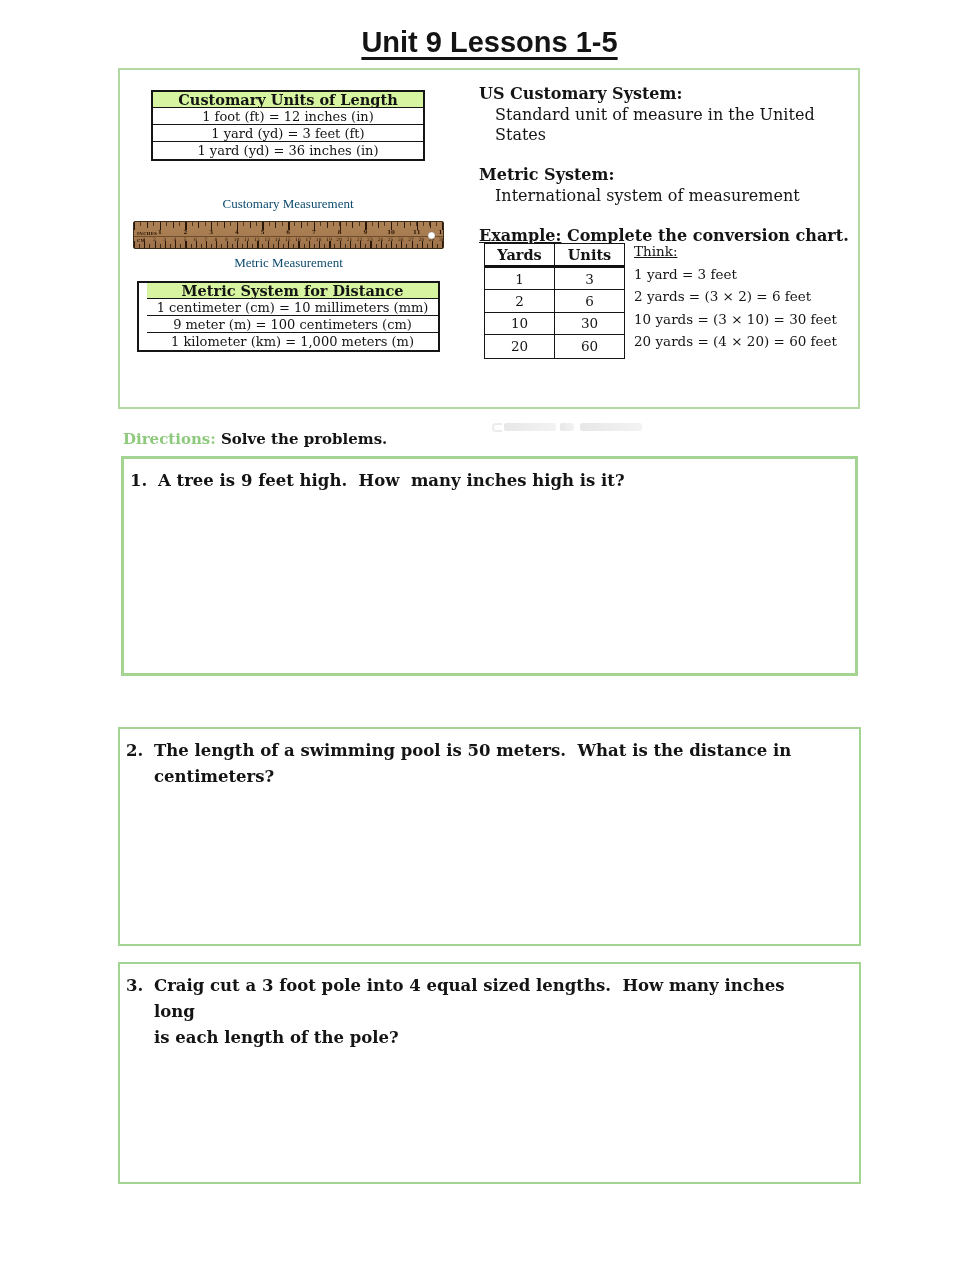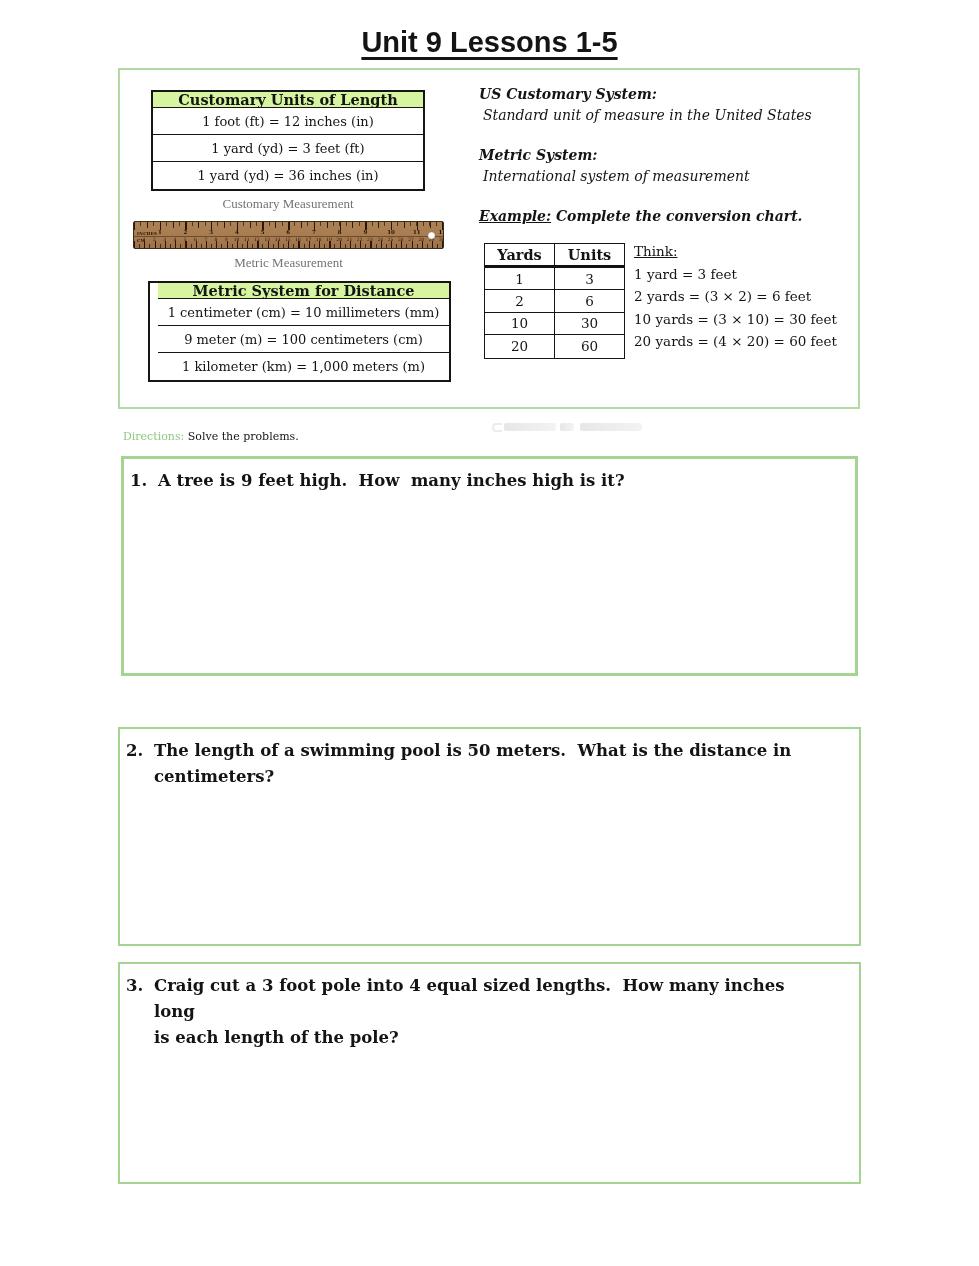--- a/index.html
+++ b/index.html
@@ -16,29 +16,29 @@
   .page{position:relative;width:979px;height:1266px;background:#fff;overflow:hidden;}
 
   .page-title{position:absolute;top:26px;left:0;width:100%;text-align:center;
     font-family:"Liberation Sans",sans-serif;font-weight:bold;font-size:29px;}
   .page-title span{text-decoration:underline;text-decoration-thickness:3px;text-underline-offset:5px;}
 
   .ref-box{position:absolute;left:118px;top:68px;width:742px;height:341px;border:2px solid var(--box-border);background:#fff;}
 
   
   .dtable{position:absolute;border:2px solid #151515;background:#fff;}
-  .t-row{display:flex;align-items:center;justify-content:center;height:27px;border-bottom:1.5px solid #151515;
+  .t-row{display:flex;align-items:center;justify-content:center;height:17px;border-bottom:1.5px solid #151515;
     font-size:13px;text-align:center;}
   .t-row:last-child{border-bottom:none;}
   .t-head{background:var(--header-green);font-weight:bold;font-size:14.5px;height:16px;}
 
   .customary-table{left:31px;top:20px;width:274px;}
-  .metric-table{left:28px;top:211px;width:303px;padding-left:8px;}
-
-  .caption{position:absolute;text-align:center;font-family:"Liberation Serif",serif;font-size:13px;color:#737373;}
+  .metric-table{left:17px;top:211px;width:303px;padding-left:8px;}
+
+  .caption{position:absolute;text-align:center;font-family:"Liberation Serif",serif;font-size:13px;color:#0c4a6e;}
   .caption-customary{left:31px;top:126px;width:274px;}
   .caption-metric{left:13px;top:185px;width:311px;}
 
   
   .ruler{position:absolute;left:13px;top:151px;width:311px;height:28px;border:1.5px solid #3a2a18;border-radius:2px;
     background:linear-gradient(180deg,#ad8156 0%,var(--ruler-wood) 55%,#9c714a 100%);overflow:hidden;}
   .tick{position:absolute;left:0;right:0;}
   .tick-in-major{top:0;height:8px;background:repeating-linear-gradient(90deg,#2b1708 0 1.3px,transparent 1.3px 25.7px);}
   .tick-in-half{top:0;height:5.5px;background:repeating-linear-gradient(90deg,rgba(43,23,8,.9) 0 1px,transparent 1px 12.85px);}
   .tick-in-quarter{top:0;height:3.5px;background:repeating-linear-gradient(90deg,rgba(43,23,8,.7) 0 1px,transparent 1px 6.42px);}
@@ -49,39 +49,39 @@
   .inch-numbers span{flex:0 0 25.7px;text-align:center;font-size:5.5px;font-weight:bold;color:#241204;line-height:7px;}
   .cm-numbers{position:absolute;bottom:6.5px;left:5px;right:0;display:flex;}
   .cm-numbers span{flex:0 0 10.28px;text-align:center;font-size:4.5px;color:#241204;line-height:5px;}
   .ruler-label{position:absolute;font-size:4px;font-weight:bold;color:#241204;letter-spacing:.3px;}
   .label-inches{left:3px;top:9px;}
   .label-cm{left:3px;top:15.5px;}
   .ruler-hole{position:absolute;right:8px;top:10px;width:7px;height:7px;border-radius:50%;background:#fff;
     box-shadow:0 0 1px rgba(0,0,0,.6) inset;}
 
   
-  .right-col{position:absolute;left:359px;top:14px;width:378px;font-size:14px;line-height:20px;font-style:italic;}
+  .right-col{position:absolute;left:359px;top:14px;width:378px;font-size:16px;line-height:20px;}
   .rc-heading{font-weight:bold;}
-  .rc-desc{margin:1px 0 20px 4px;}
+  .rc-desc{margin:1px 0 20px 16px;}
   .example-line{margin-top:13px;font-weight:bold;}
   .example-label{text-decoration:underline;}
 
   .conv-table{position:absolute;left:364px;top:173px;width:141px;border:1.5px solid #151515;background:#fff;}
   .conv-row{display:flex;height:22.4px;border-bottom:1.5px solid #151515;}
   .conv-row:last-child{border-bottom:none;}
   .conv-head{height:24px;border-bottom:3px solid #111;}
   .conv-cell{flex:1;display:flex;align-items:center;justify-content:center;font-size:13.5px;}
   .conv-row .conv-cell:first-child{border-right:1.5px solid #151515;}
   .conv-head .conv-cell{font-weight:bold;font-size:14.5px;}
 
   .think{position:absolute;left:514px;top:170px;width:226px;font-size:13.5px;line-height:22.5px;}
   .think-label{text-decoration:underline;}
 
   
-  .directions{position:absolute;left:123px;top:430px;font-size:11px;white-space:pre-wrap;}
+  .directions{position:absolute;left:123px;top:430px;font-size:15px;white-space:pre-wrap;font-weight:bold;}
   .directions-label{color:var(--directions-green);}
 
   .faded-artifact{position:absolute;left:492px;top:423px;height:9px;}
   .art{position:absolute;top:0;height:8px;border-radius:2px;background:linear-gradient(90deg,#e7e7e7,#f3f3f3);}
   .art-c{left:0;width:10px;height:9px;background:none;border:2px solid #ececec;border-right:none;border-radius:4px 0 0 4px;}
   .art-b1{left:12px;width:52px;}
   .art-b2{left:68px;width:14px;}
   .art-b3{left:88px;width:62px;}
 
   

